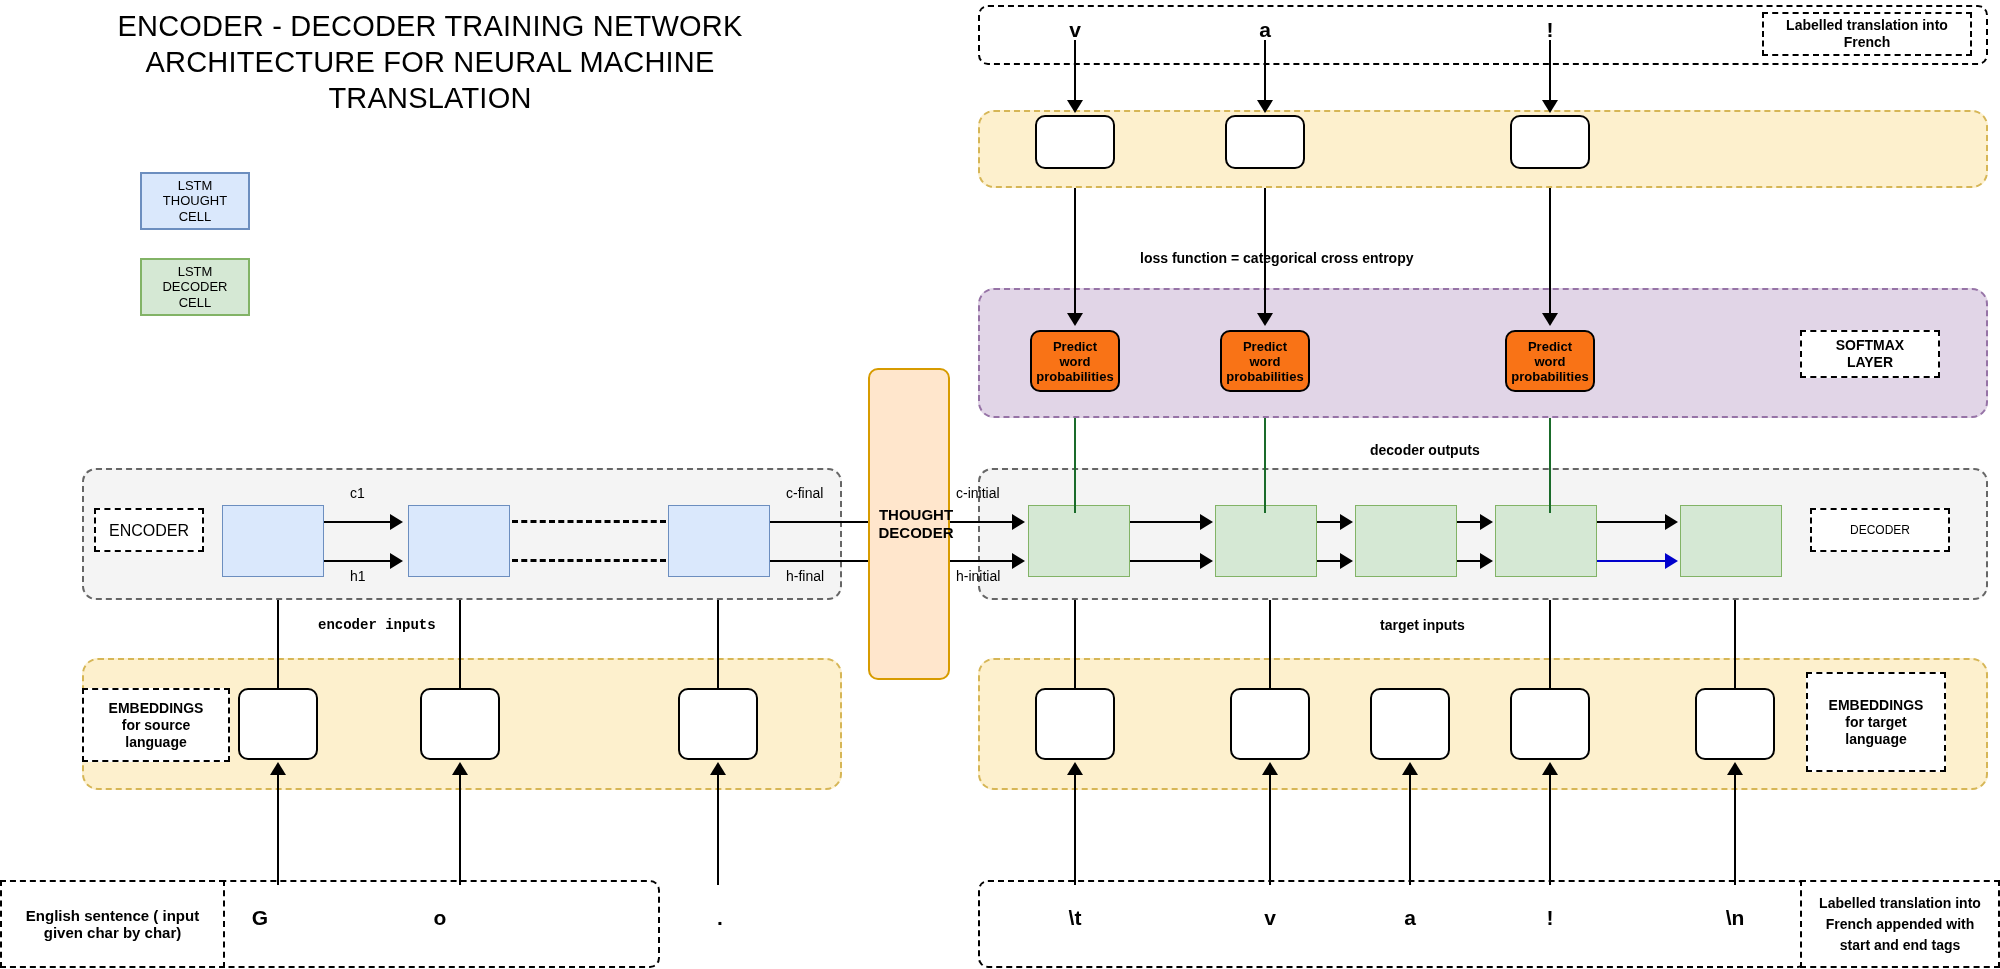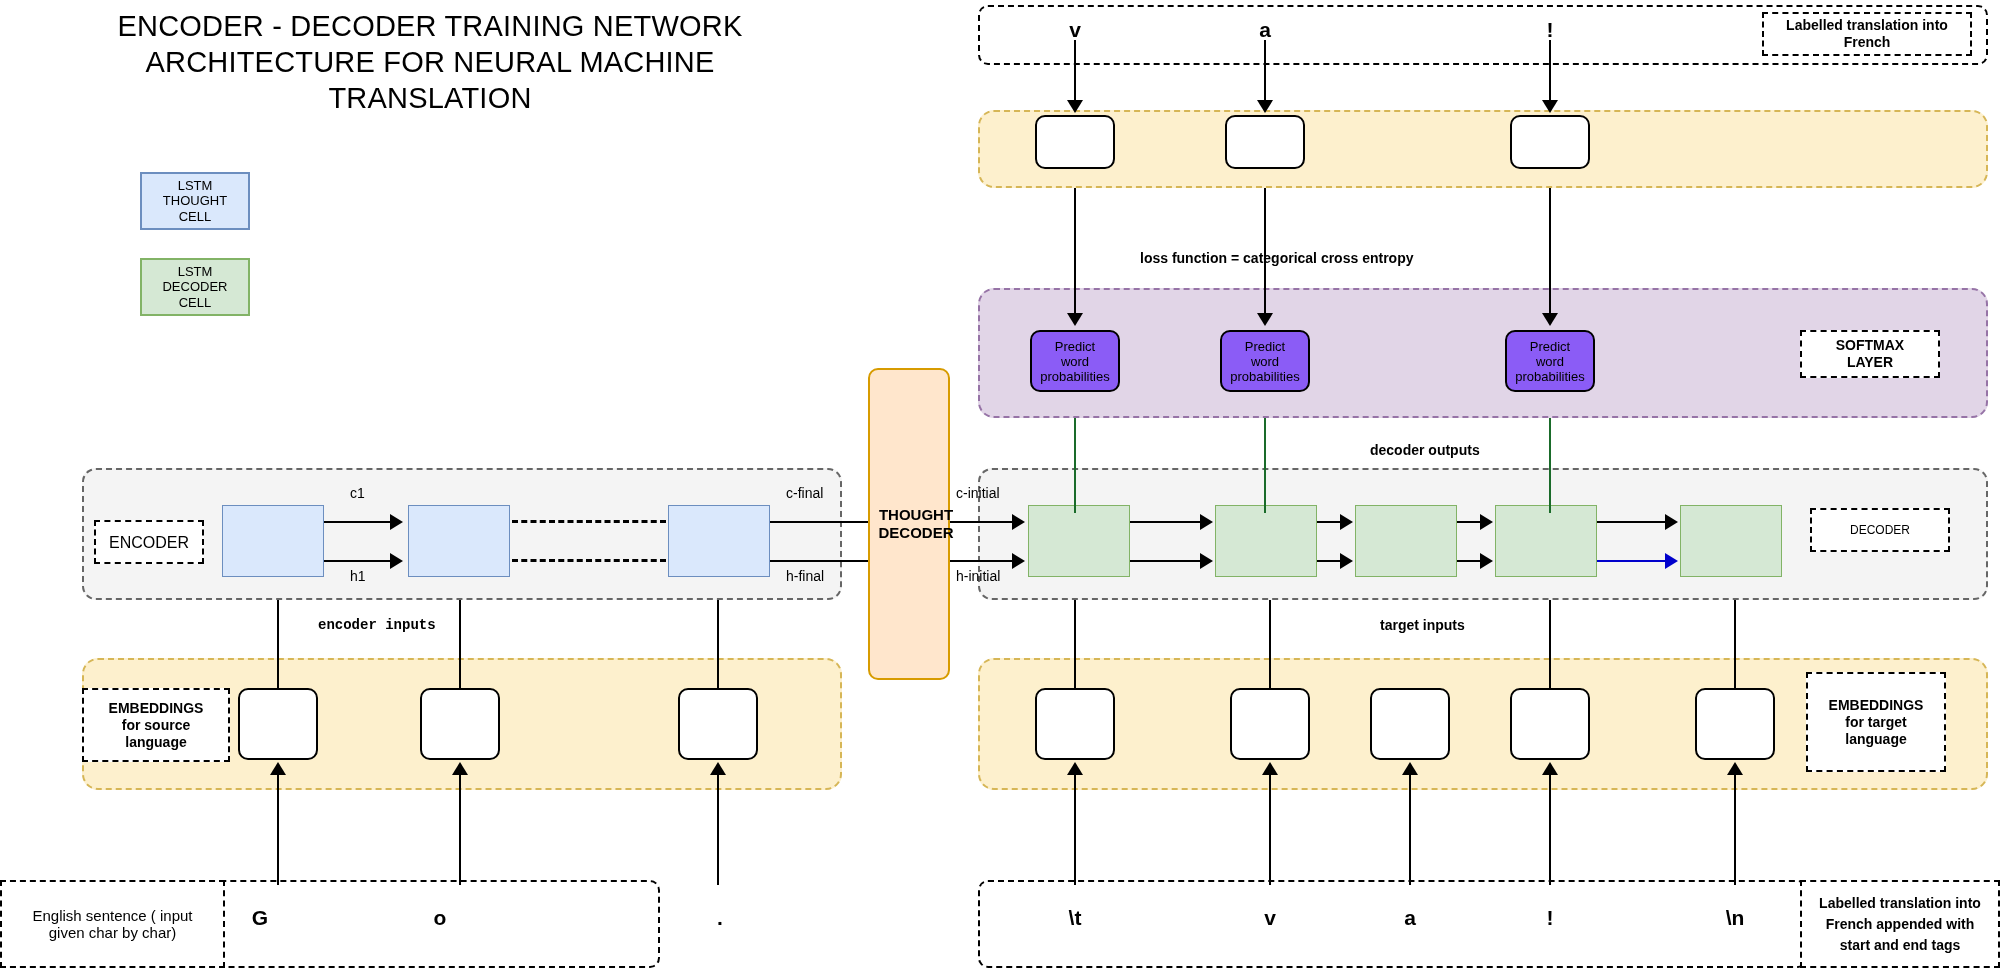--- a/index.html
+++ b/index.html
@@ -41,23 +41,23 @@
     font-size:15px;font-weight:700;line-height:17px;padding:3px 6px;
   }
   .tag.plain{font-weight:400;}
   .tag.lite{font-weight:700;font-size:14px;}
 
   
   .cell-enc{background:#dae8fc;border:1.6px solid #6c8ebf;}
   .cell-dec{background:#d5e8d4;border:1.6px solid #82b366;}
   .emb-box{background:#fff;border:2.2px solid #000;border-radius:10px;}
   .pred-box{
-    background:#8b5cf6;border:2.2px solid #000;border-radius:10px;
+    background:#f97316;border:2.2px solid #000;border-radius:10px;
     display:flex;align-items:center;justify-content:center;text-align:center;
-    font-size:13px;line-height:15px;font-weight:400;
+    font-size:13px;line-height:15px;font-weight:700;
   }
   .thought{
     background:#ffe6cc;border:2.4px solid #d79b00;border-radius:10px;
     display:flex;align-items:center;justify-content:center;text-align:center;
     font-size:15px;font-weight:700;line-height:18px;
   }
 
   
   .ftxt{font-size:14px;font-weight:700;white-space:nowrap;}
   .ftxt.thin{font-weight:400;font-size:14px;}
@@ -86,21 +86,21 @@
   <div class="abs legend-box legend-enc">
     <span>LSTM THOUGHT</span>
     <span>CELL</span>
   </div>
   <div class="abs legend-box legend-dec">
     <span>LSTM DECODER</span>
     <span>CELL</span>
   </div>
 
   <div class="abs region-black" style="left:0px;top:880px;width:660px;height:88px;border-radius:10px;"></div>
-  <div class="abs tag plain" style="left:0px;top:880px;width:225px;height:88px;font-size:15px;font-weight:400;flex-direction:column;">
+  <div class="abs tag plain" style="left:0px;top:880px;width:225px;height:88px;font-size:15px;font-weight:700;flex-direction:column;">
     <span>English sentence ( input</span>
     <span>given char by char)</span>
   </div>
   <div class="abs chr" style="left:240px;top:906px;width:40px;">G</div>
   <div class="abs chr" style="left:420px;top:906px;width:40px;">o</div>
   <div class="abs chr" style="left:700px;top:906px;width:40px;">.</div>
 
   <div class="abs region-yellow" style="left:82px;top:658px;width:760px;height:132px;"></div>
   <div class="abs tag" style="left:82px;top:688px;width:148px;height:74px;flex-direction:column;font-size:14px;">
     <span>EMBEDDINGS</span>
@@ -121,21 +121,21 @@
   <div class="abs ftxt" style="left:318px;top:617px;font-family:Liberation Mono, monospace;">encoder inputs</div>
 
   <div class="abs ln-v" style="left:276.8px;top:558px;height:130px;"></div>
   <div class="abs arrow-up" style="left:270px;top:545px;"></div>
   <div class="abs ln-v" style="left:458.8px;top:558px;height:130px;"></div>
   <div class="abs arrow-up" style="left:452px;top:545px;"></div>
   <div class="abs ln-v" style="left:716.8px;top:558px;height:130px;"></div>
   <div class="abs arrow-up" style="left:710px;top:545px;"></div>
 
   <div class="abs region" style="left:82px;top:468px;width:760px;height:132px;"></div>
-  <div class="abs tag plain" style="left:94px;top:520px;width:110px;height:44px;font-size:16px;">
+  <div class="abs tag plain" style="left:94px;top:508px;width:110px;height:44px;font-size:16px;">
     <span>ENCODER</span>
   </div>
 
   <div class="abs cell-enc" style="left:222px;top:505px;width:102px;height:72px;"></div>
   <div class="abs cell-enc" style="left:408px;top:505px;width:102px;height:72px;"></div>
   <div class="abs cell-enc" style="left:668px;top:505px;width:102px;height:72px;"></div>
 
   <div class="abs ln-h" style="left:324px;top:521px;width:68px;"></div>
   <div class="abs arrow-right" style="left:390px;top:514px;"></div>
   <div class="abs ftxt thin" style="left:350px;top:485px;">c1</div>

